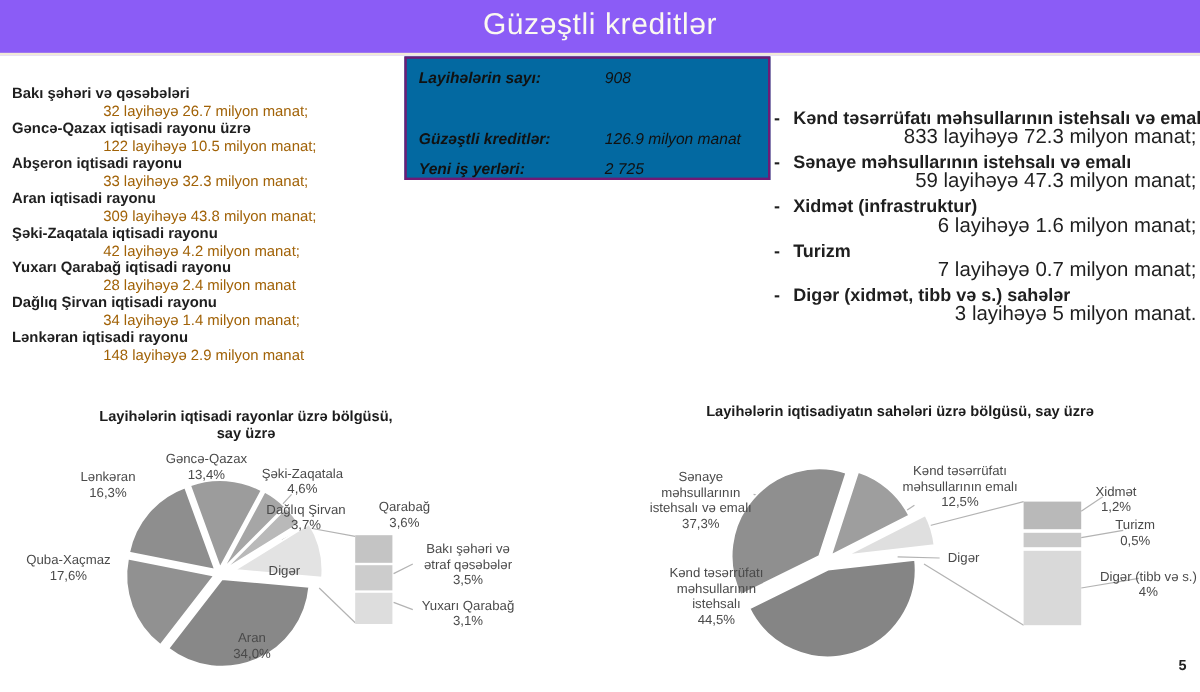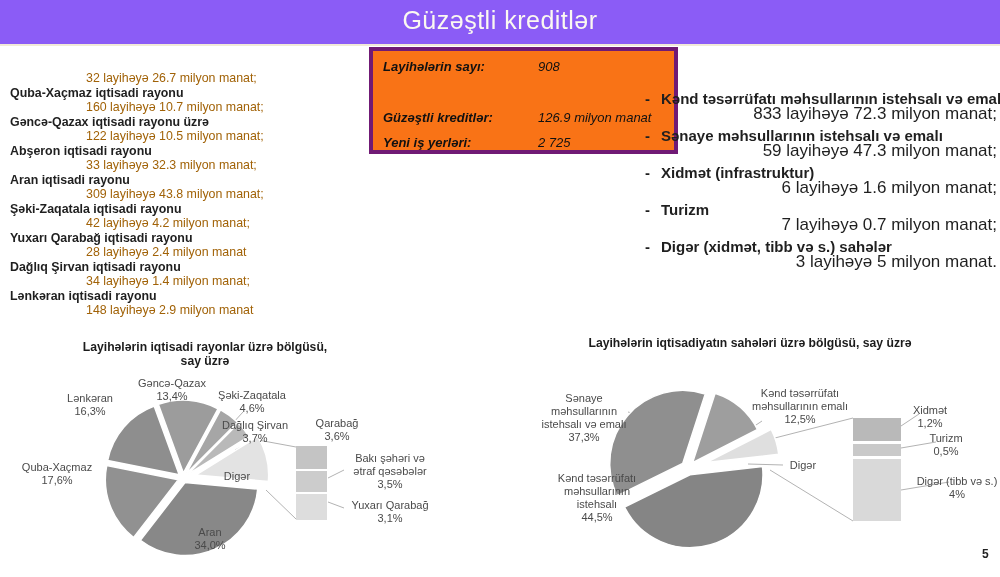--- a/index.html
+++ b/index.html
@@ -16,21 +16,21 @@
   .title-band .title{
     font-size:25px;line-height:40px;color:#fbf9f1;letter-spacing:0.5px;font-weight:400;
   }
   
   .regions{position:absolute;left:10px;top:71px;width:330px;}
   .region-name{font-weight:bold;font-size:12.4px;line-height:14.5px;color:#1f1f1f;white-space:nowrap;}
   .region-stat{font-size:12.4px;line-height:14.5px;padding-left:76px;color:#a16207;white-space:nowrap;}
   
   .summary-box{
     position:absolute;left:337px;top:47px;width:301px;height:99px;
-    border:4px solid #701a75;background:#f97316;margin-left:32px;
+    border:2px solid #701a75;background:#0369a1;
   }
   .sum-row{position:absolute;left:0;width:100%;height:20px;}
   .sum-label{position:absolute;left:10px;font-size:13px;font-weight:bold;font-style:italic;color:#111;white-space:nowrap;}
   .sum-value{position:absolute;left:165px;font-size:13px;font-style:italic;color:#111;white-space:nowrap;}
   
   .sectors{position:absolute;left:645px;top:92px;width:352px;}
   .sector{margin-bottom:8px;}
   .sector-head{font-weight:bold;font-size:15px;line-height:14.5px;color:#1f1f1f;white-space:nowrap;}
   .sector-head .dash{display:inline-block;width:16px;}
   .sector-stat{font-size:17px;line-height:14.5px;text-align:right;color:#1f1f1f;white-space:nowrap;}
@@ -51,25 +51,22 @@
 </style>
 </head>
 <body>
 
 <div class="title-band">
   <div class="title">Güzəştli kreditlər</div>
 </div>
 
 <div class="regions">
   <div>
+    <div class="region-name">Bakı şəhəri və qəsəbələri</div>
     <div class="region-stat">32 layihəyə 26.7 milyon manat;</div>
-  </div>
-  <div>
-    <div class="region-name">Quba-Xaçmaz iqtisadi rayonu</div>
-    <div class="region-stat">160 layihəyə 10.7 milyon manat;</div>
   </div>
   <div>
     <div class="region-name">Gəncə-Qazax iqtisadi rayonu üzrə</div>
     <div class="region-stat">122 layihəyə 10.5 milyon manat;</div>
   </div>
   <div>
     <div class="region-name">Abşeron iqtisadi rayonu</div>
     <div class="region-stat">33 layihəyə 32.3 milyon manat;</div>
   </div>
   <div>

